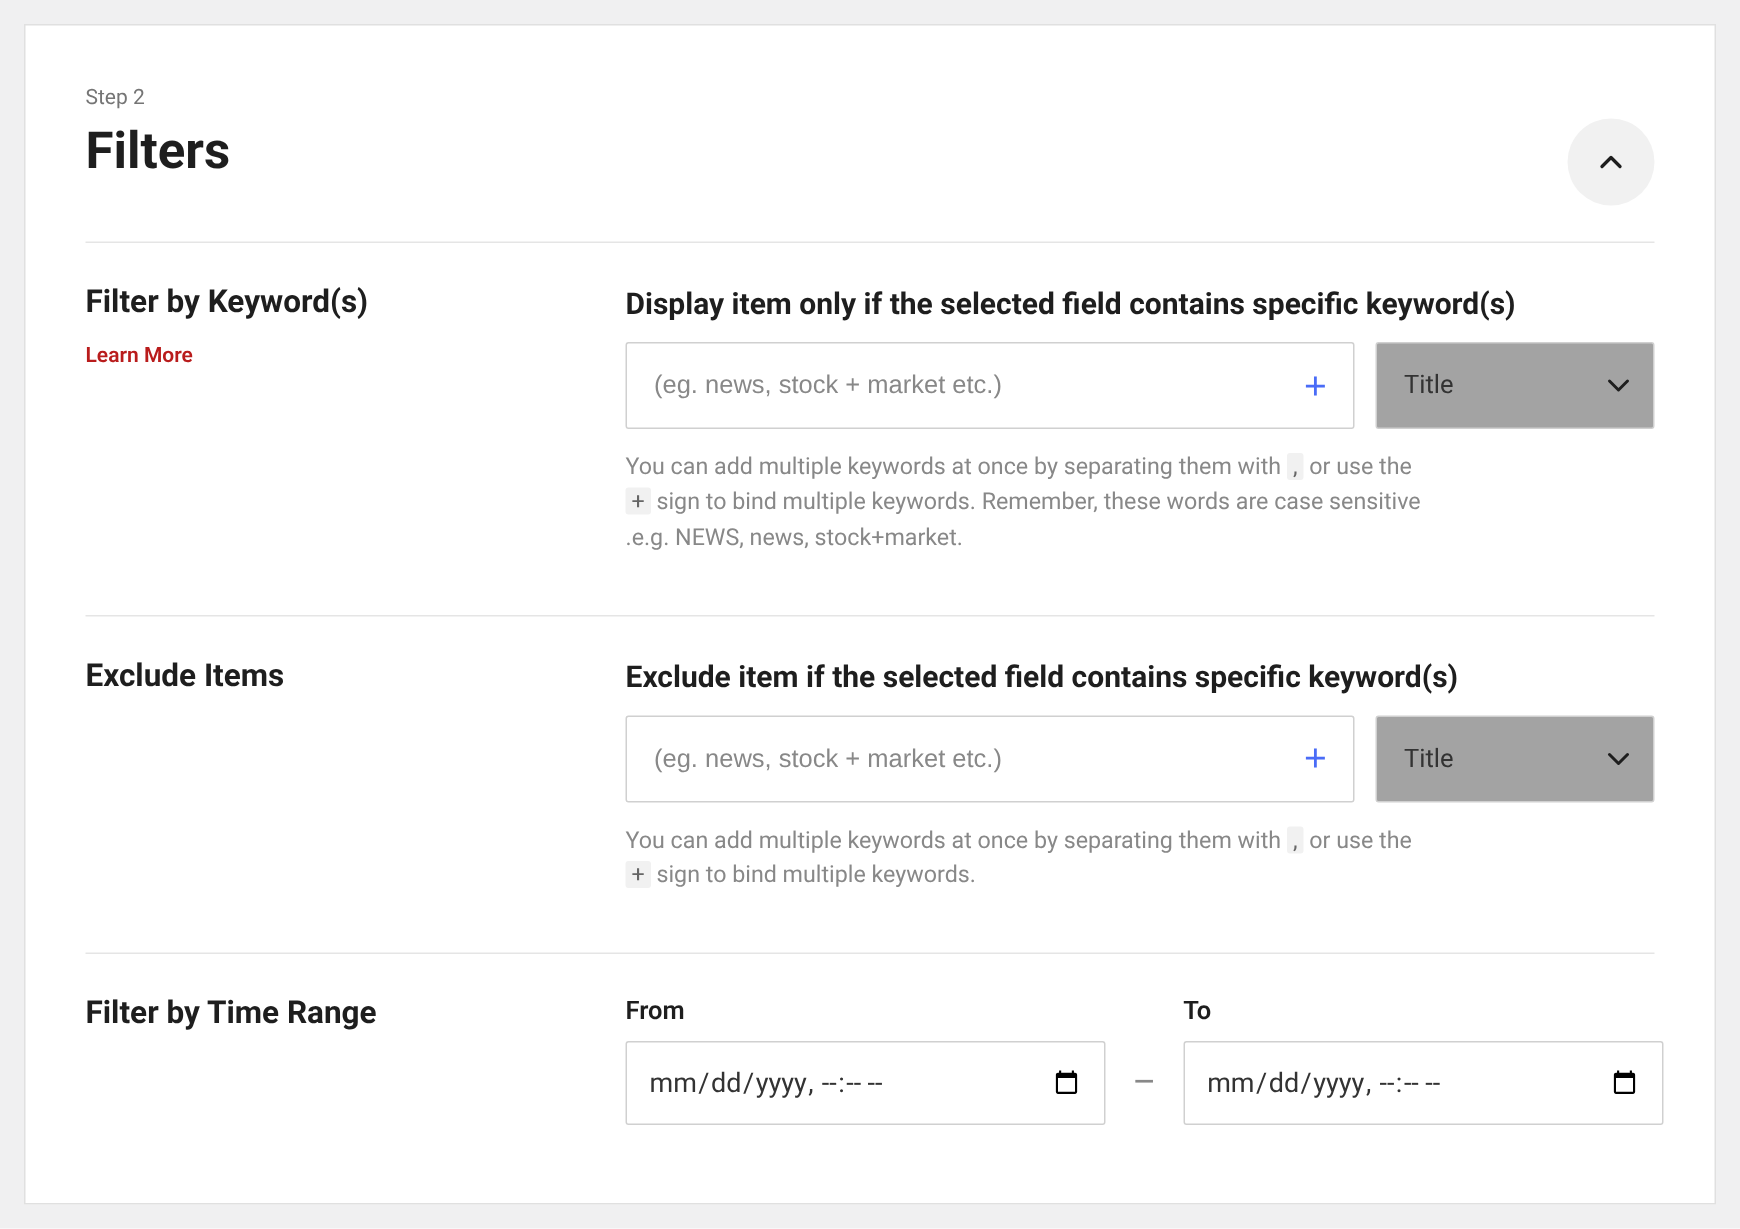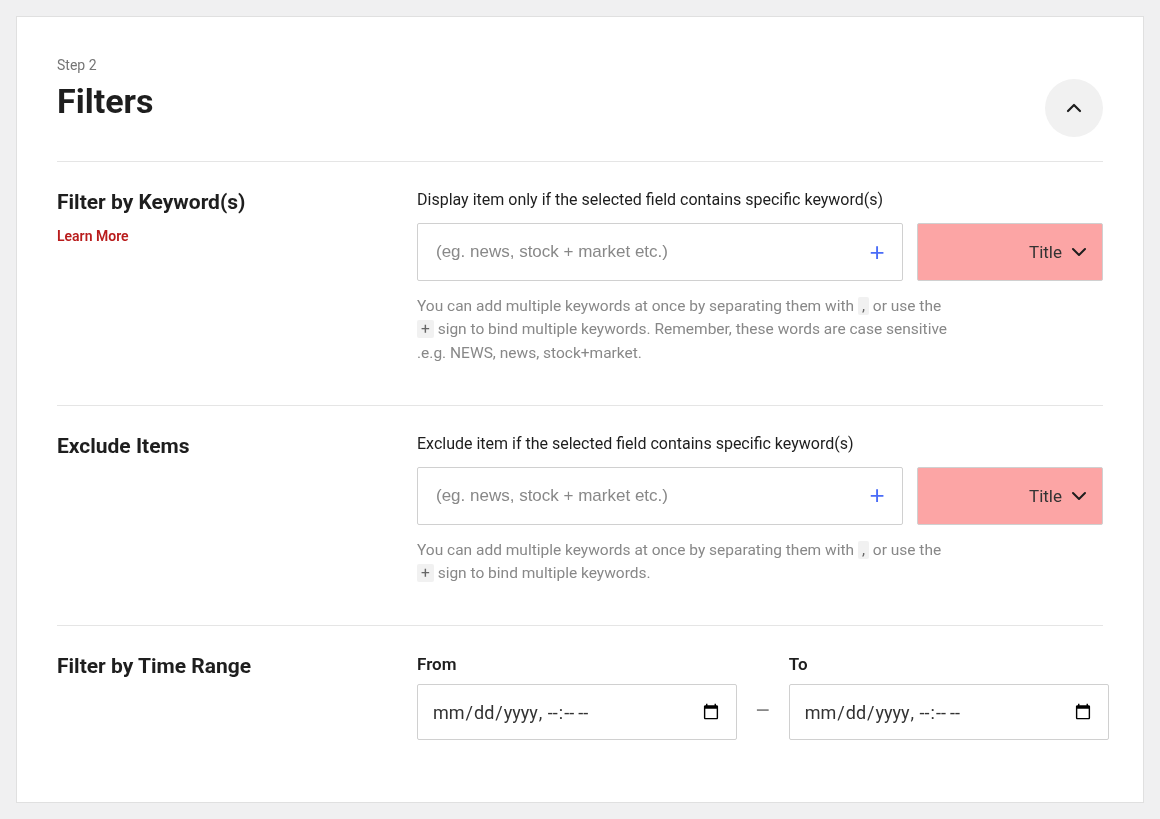--- a/index.html
+++ b/index.html
@@ -68,22 +68,22 @@
     color: #1e1e1e;
     margin-bottom: 12px;
   }
   .learn-more {
     color: #b91c1c;
     font-size: 14px;
     font-weight: 600;
     text-decoration: none;
   }
   .field-label {
-    font-size: 16px;
-    font-weight: 400;
+    font-size: 20px;
+    font-weight: 700;
     color: #1e1e1e;
     margin-bottom: 14px;
   }
   .input-row {
     display: flex;
     gap: 14px;
     margin-bottom: 14px;
     border-radius: 26px;
   }
   .text-input-wrap {
@@ -125,26 +125,25 @@
     width: 186px;
   }
   .select-box {
     width: 100%;
     height: 58px;
     border: 1px solid #d0d0d0;
     border-radius: 2px;
     padding: 0 40px 0 18px;
     font-size: 17px;
     color: #333;
-    background: #fca5a5;
+    background: #a3a3a3;
     appearance: none;
     cursor: pointer;
     display: flex;
     align-items: center;
-    justify-content: flex-end;
   }
   .select-chevron {
     position: absolute;
     right: 16px;
     top: 50%;
     transform: translateY(-50%);
     pointer-events: none;
   }
   .help-text {
     color: #888;

